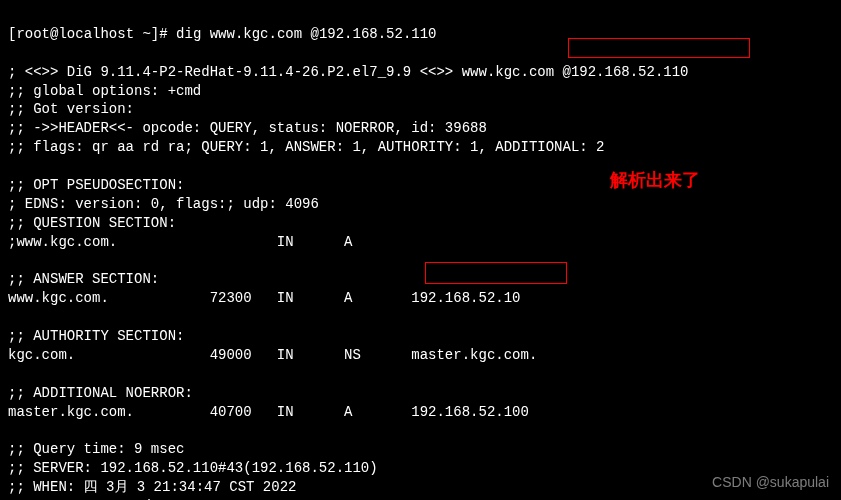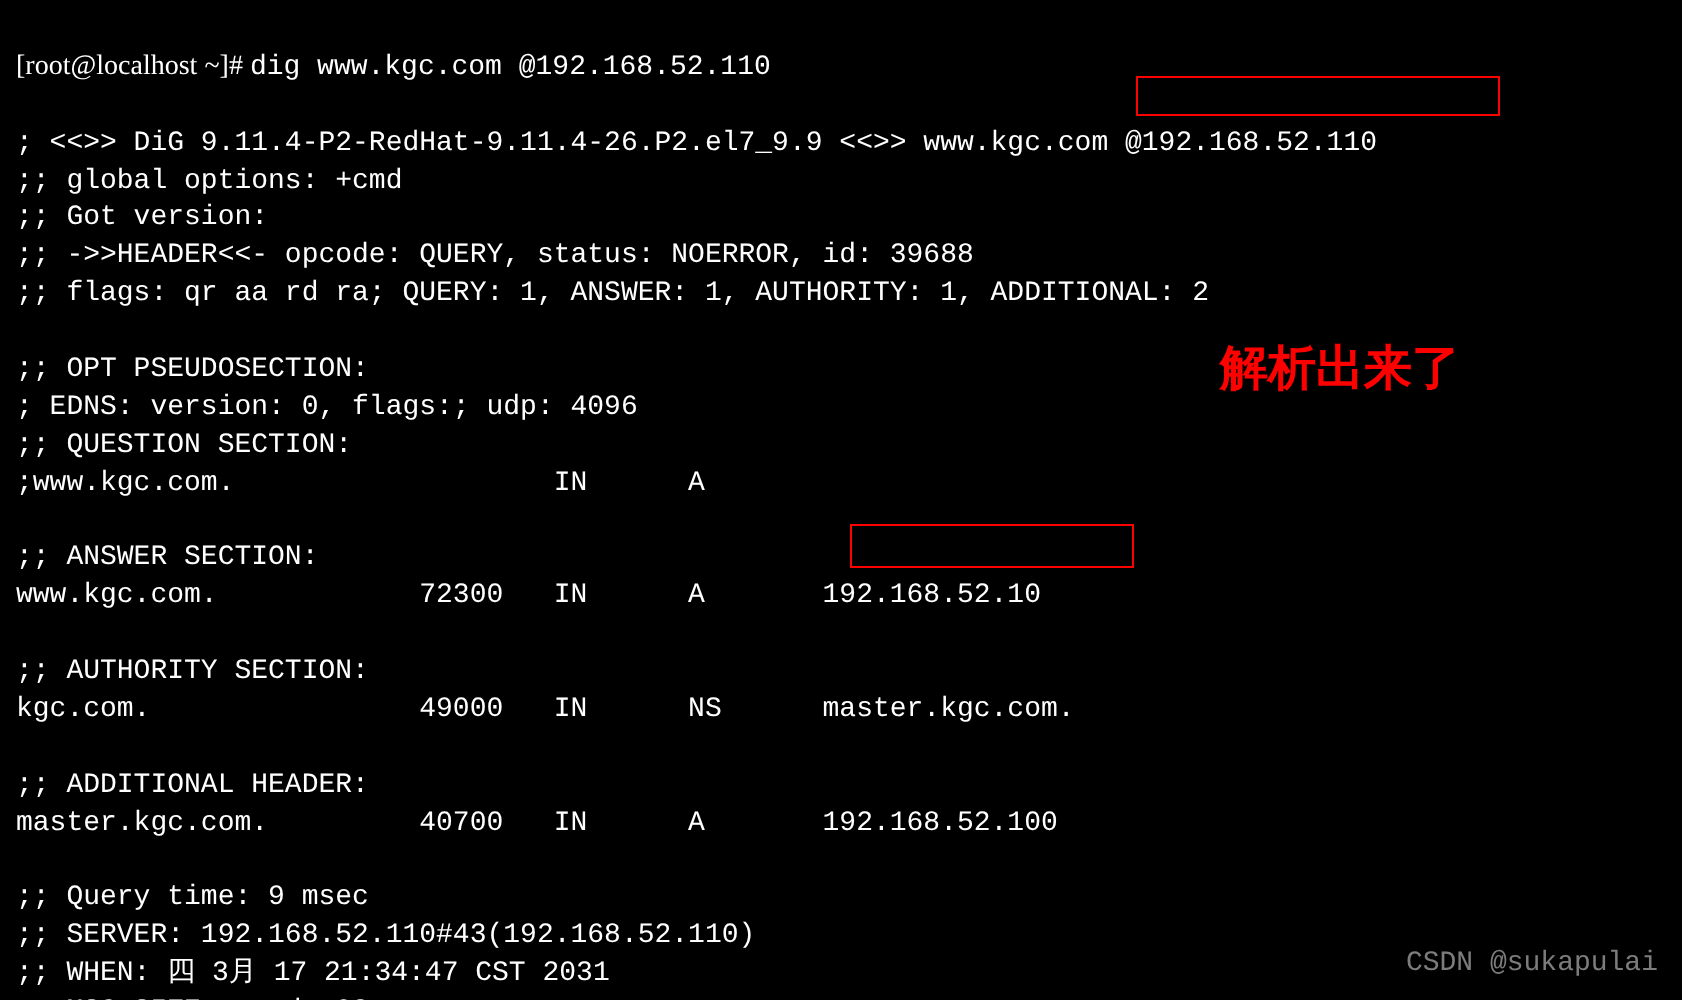--- a/index.html
+++ b/index.html
@@ -12,21 +12,21 @@
     font-size: 14px;
     color: #fff;
     position: relative;
     overflow: hidden;
   }
   .terminal {
     padding: 6px 8px;
     line-height: 1.35;
     white-space: pre;
   }
-  .prompt { white-space: pre; font-family: Liberation Serif, serif; }
+  .prompt { white-space: pre; }
   .highlight-box1 {
     position: absolute;
     border: 1px solid #ff0000;
     left: 568px;
     top: 38px;
     width: 180px;
     height: 18px;
     pointer-events: none;
   }
   .highlight-box2 {
@@ -35,33 +35,33 @@
     left: 425px;
     top: 262px;
     width: 140px;
     height: 20px;
     pointer-events: none;
   }
   .annotation {
     position: absolute;
     color: #ff0000;
     font-family: "Microsoft YaHei", "SimHei", sans-serif;
-    font-size: 24px;
+    font-size: 18px;
     font-weight: bold;
     left: 610px;
     top: 168px;
     white-space: nowrap;
   }
   .watermark {
     position: absolute;
     right: 12px;
     bottom: 10px;
     color: #cfcfcf;
     opacity: 0.6;
-    font-family: Liberation Mono, monospace;
+    font-family: Liberation Sans, sans-serif;
     font-size: 14px;
     margin-left: 22px;
   }
 </style>
 </head>
 <body>
 
 <div class="terminal">
 <span class="prompt">[<span>root</span>@<span>localhost</span> <span>~</span>]<span>#</span> </span><span></span><span>dig www.kgc.com @192.168.52.110</span>
 
@@ -75,25 +75,25 @@
 <span>; EDNS: version: 0, flags:; udp: 4096</span>
 <span>;; QUESTION SECTION:</span>
 <span>;www.kgc.com.                   IN      A</span>
 
 <span>;; ANSWER SECTION:</span>
 <span>www.kgc.com.            72300   IN      A       192.168.52.10</span>
 
 <span>;; AUTHORITY SECTION:</span>
 <span>kgc.com.                49000   IN      NS      master.kgc.com.</span>
 
-<span>;; ADDITIONAL HEADER:</span>
+<span>;; ADDITIONAL NOERROR:</span>
 <span>master.kgc.com.         40700   IN      A       192.168.52.100</span>
 
 <span>;; Query time: 9 msec</span>
 <span>;; SERVER: 192.168.52.110#43(192.168.52.110)</span>
-<span>;; WHEN: 四 3月 17 21:34:47 CST 2031</span>
+<span>;; WHEN: 四 3月 3 21:34:47 CST 2022</span>
 <span>;; MSG SIZE  rcvd: 93</span>
 </div>
 
 <div class="highlight-box1"></div>
 <div class="highlight-box2"></div>
 <div class="annotation">解析出来了</div>
 <div class="watermark">CSDN @sukapulai</div>
 
 </body></html>

